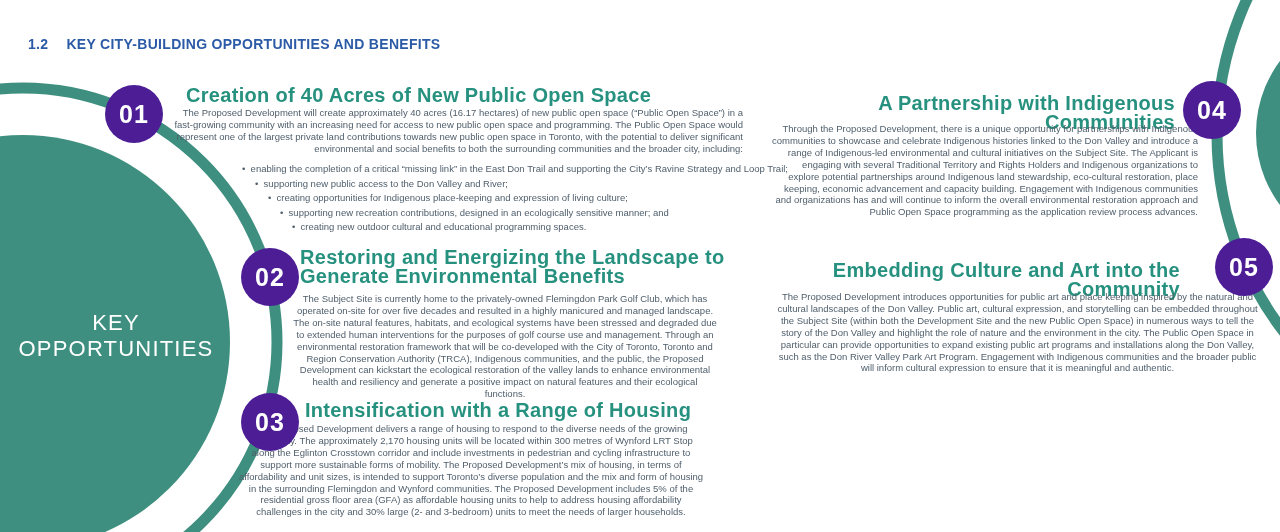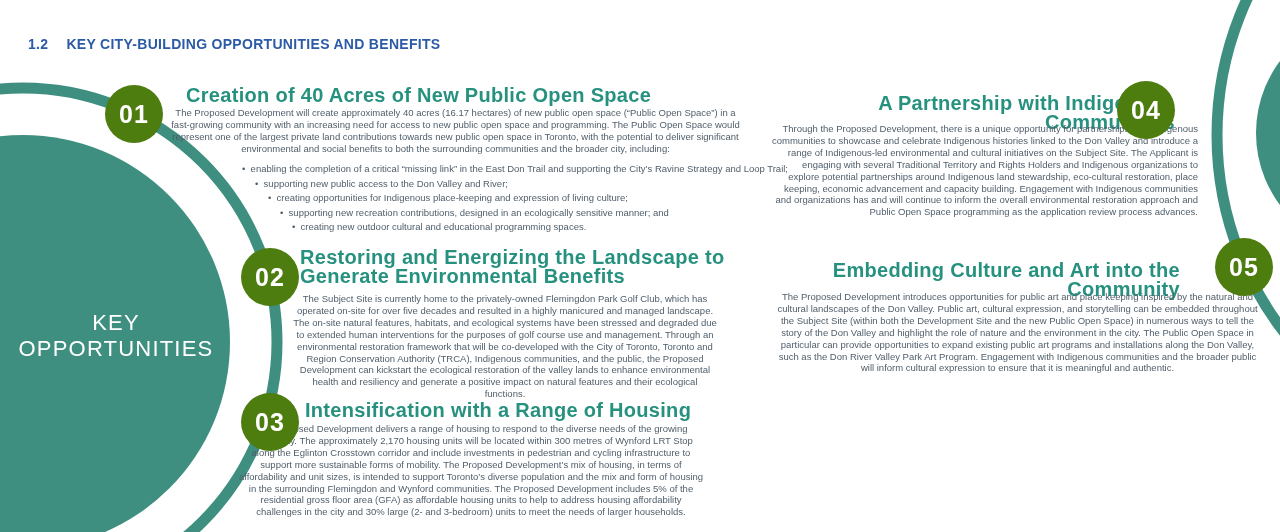--- a/index.html
+++ b/index.html
@@ -21,45 +21,45 @@
   .page-heading .sec-num { margin-right: 18px; }
 
   .badge-text {
     position: absolute; left: 8px; top: 310px; width: 216px; z-index: 3;
     text-align: center; color: #ffffff; font-weight: normal;
     font-size: 22px; line-height: 26px; letter-spacing: 1.2px;
   }
 
   .num {
     position: absolute; width: 58px; height: 58px; border-radius: 50%;
-    background: #4d7c0f; color: #ffffff; z-index: 4;
+    background: #4c1d95; color: #ffffff; z-index: 4;
     display: flex; align-items: center; justify-content: center;
     font-size: 25px; font-weight: bold; letter-spacing: 1px;
   }
   .num-01 { left: 105px; top: 85px; }
   .num-02 { left: 241px; top: 248px; }
   .num-03 { left: 241px; top: 393px; }
-  .num-04 { left: 1117px; top: 81px; }
+  .num-04 { left: 1183px; top: 81px; }
   .num-05 { left: 1215px; top: 238px; }
 
   .item-title {
     position: absolute; z-index: 3; color: #27917f; font-weight: bold;
     font-size: 20px; line-height: 19px; letter-spacing: 0.3px;
   }
   .t-01 { left: 186px; top: 86px; width: 520px; }
   .t-02 { left: 300px; top: 248px; width: 440px; }
   .t-03 { left: 305px; top: 401px; width: 420px; }
   .t-04 { left: 790px; top: 94px;  width: 385px; text-align: right; }
   .t-05 { left: 790px; top: 261px; width: 390px; text-align: right; }
 
   .item-body {
     position: absolute; z-index: 3; color: #4f5e6b;
     font-size: 9.5px; line-height: 11.9px;
   }
-  .b-01 { left: 168px; top: 107px; width: 575px; text-align: center; }
+  .b-01 { left: 168px; top: 107px; width: 575px; text-align: right; }
   .b-02 { left: 293px; top: 293px; width: 424px; text-align: center; }
   .b-03 { left: 237px; top: 423px; width: 468px; text-align: center; }
   .b-04 { left: 770px; top: 123px; width: 428px; text-align: right; }
   .b-05 { left: 775px; top: 291px; width: 485px; text-align: center; }
 
   .bullets { position: absolute; left: 242px; top: 163px; z-index: 3; }
   .bullet {
     color: #4f5e6b; font-size: 9.5px; line-height: 12px;
     margin-bottom: 2.6px; white-space: nowrap;
   }

